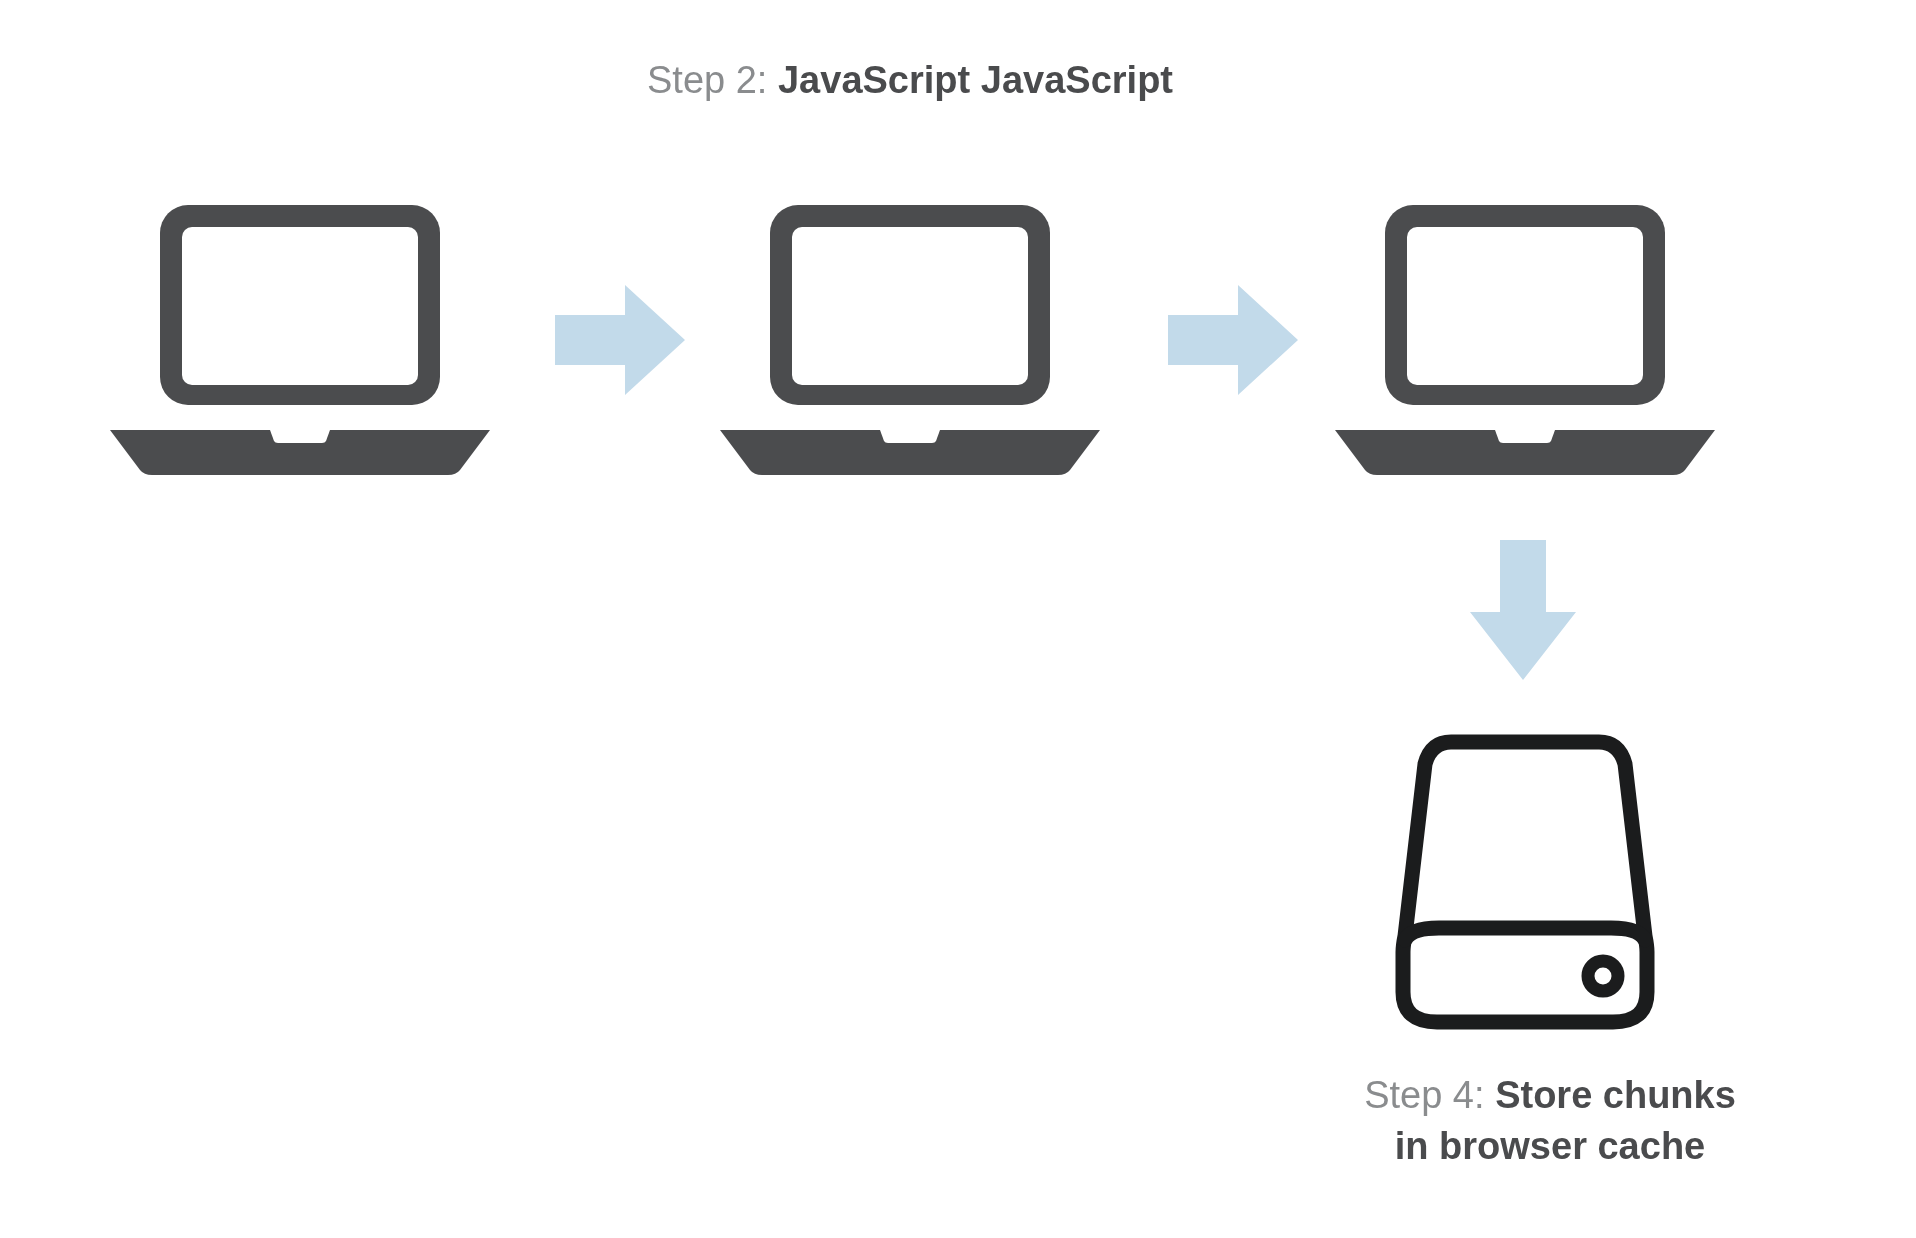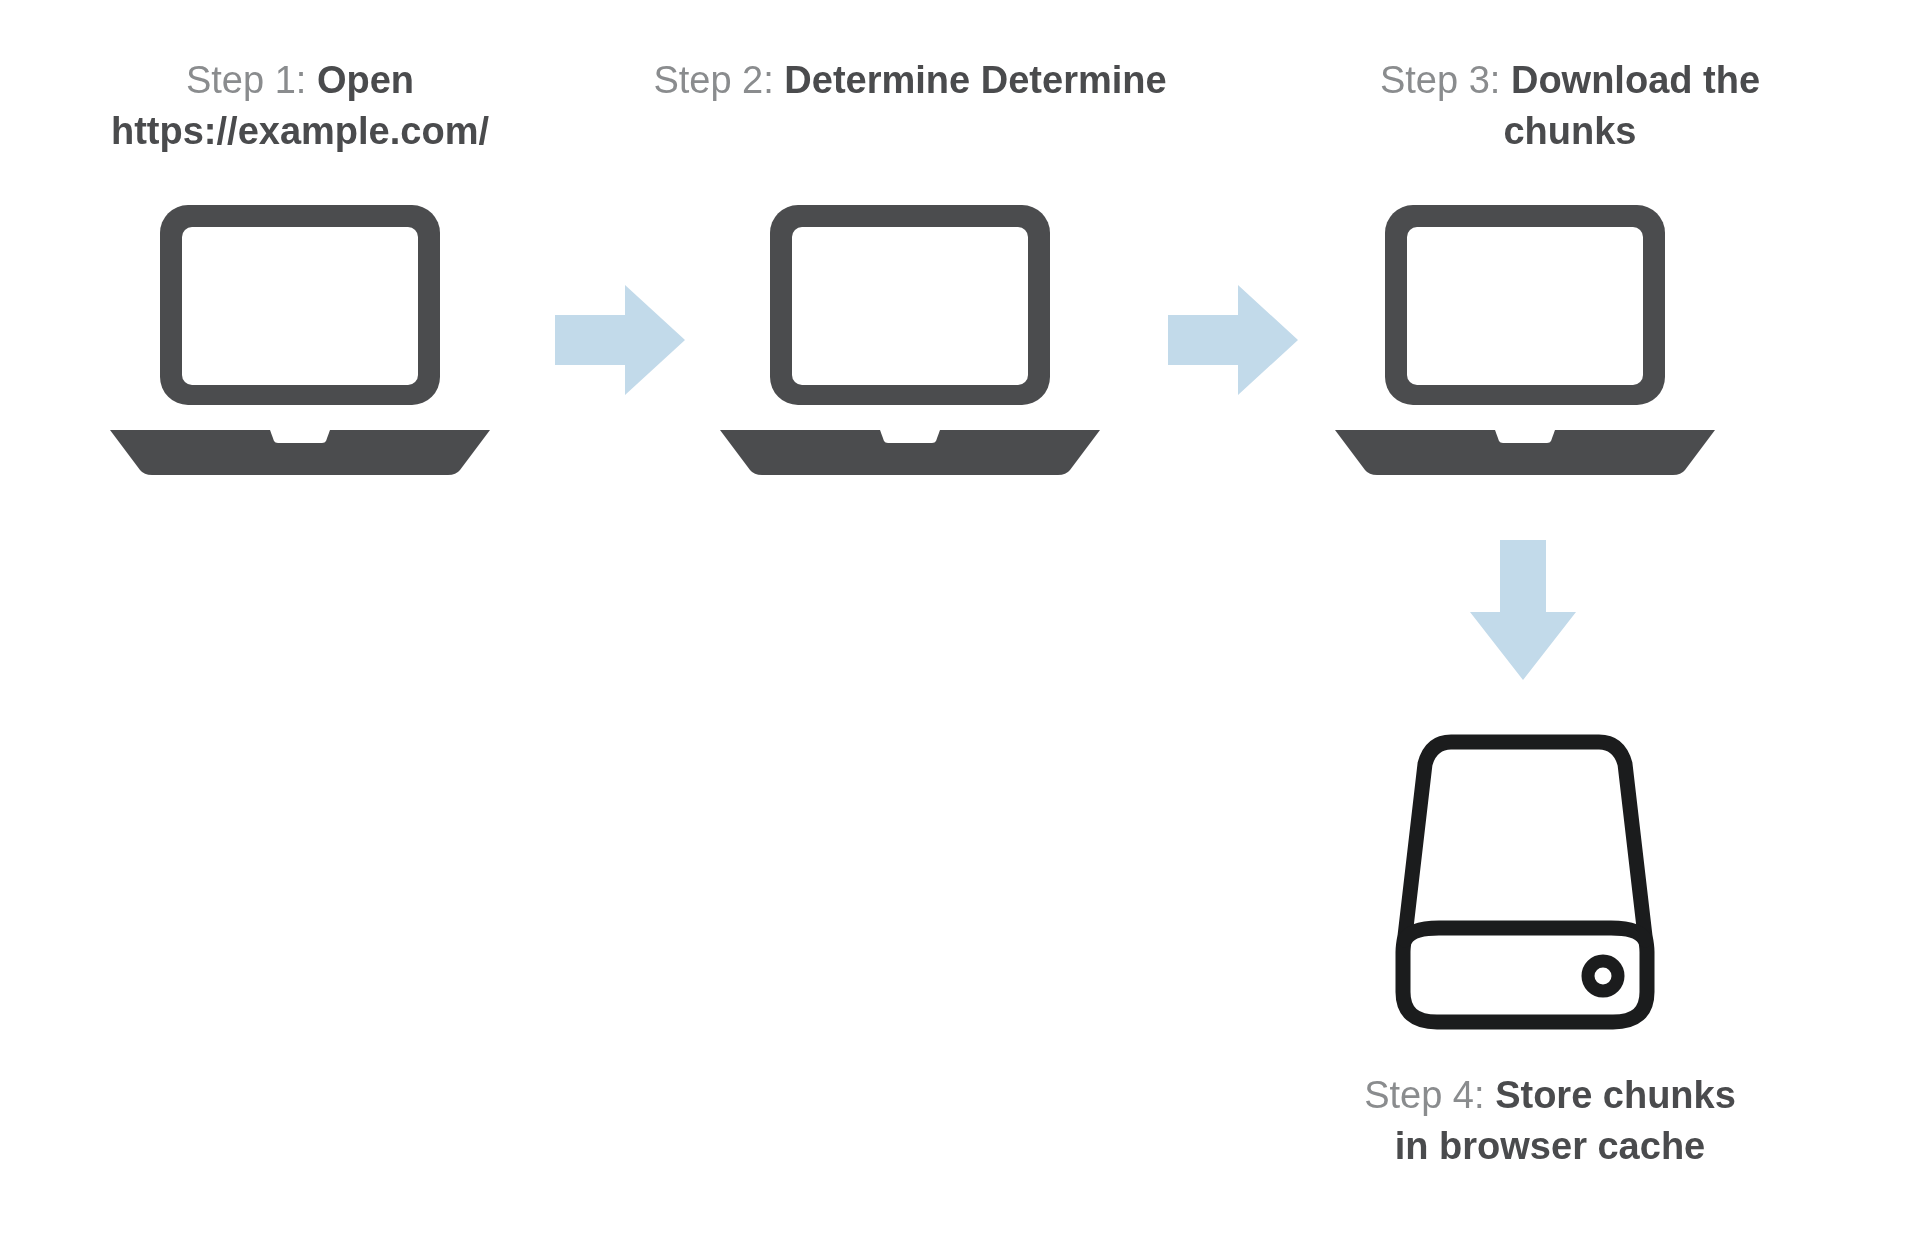--- a/index.html
+++ b/index.html
@@ -50,33 +50,25 @@
     position: absolute;
     width: 260px;
     height: 300px;
   }
 </style>
 </head>
 <body>
 
 <div class="canvas">
 
-  <div class="caption" style="left:70px; top:55px; width:460px;">
-    <span class="light">Step 1: </span><span class="bold">Open</span><br>
-    <span class="bold">https://example.com/</span>
+
+  <div class="caption" style="left:600px; top:55px; width:620px;">
+    <span class="light">Step 2: </span><span class="bold">JavaScript JavaScript</span><br>
   </div>
 
-  <div class="caption" style="left:600px; top:55px; width:620px;">
-    <span class="light">Step 2: </span><span class="bold">Determine Determine</span><br>
-  </div>
-
-  <div class="caption" style="left:1310px; top:55px; width:520px;">
-    <span class="light">Step 3: </span><span class="bold">Download the</span><br>
-    <span class="bold">chunks</span>
-  </div>
 
   <svg class="laptop" style="left:100px; top:195px;" viewBox="0 0 400 280">
     <rect x="60" y="10" width="280" height="200" rx="28" ry="28" fill="#4b4c4e"></rect>
     <rect x="82" y="32" width="236" height="158" rx="10" ry="10" fill="#ffffff"></rect>
     <path d="M10 235 L390 235 L360 275 Q356 280 348 280 L52 280 Q44 280 40 275 Z" fill="#4b4c4e"></path>
     <path d="M170 235 L230 235 L226 246 Q225 248 222 248 L178 248 Q175 248 174 246 Z" fill="#ffffff"></path>
   </svg>
 
   <svg class="arrow-right" style="left:555px; top:280px;" viewBox="0 0 130 120">
     <polygon points="0,35 70,35 70,5 130,60 70,115 70,85 0,85" fill="#c2daea"></polygon>

